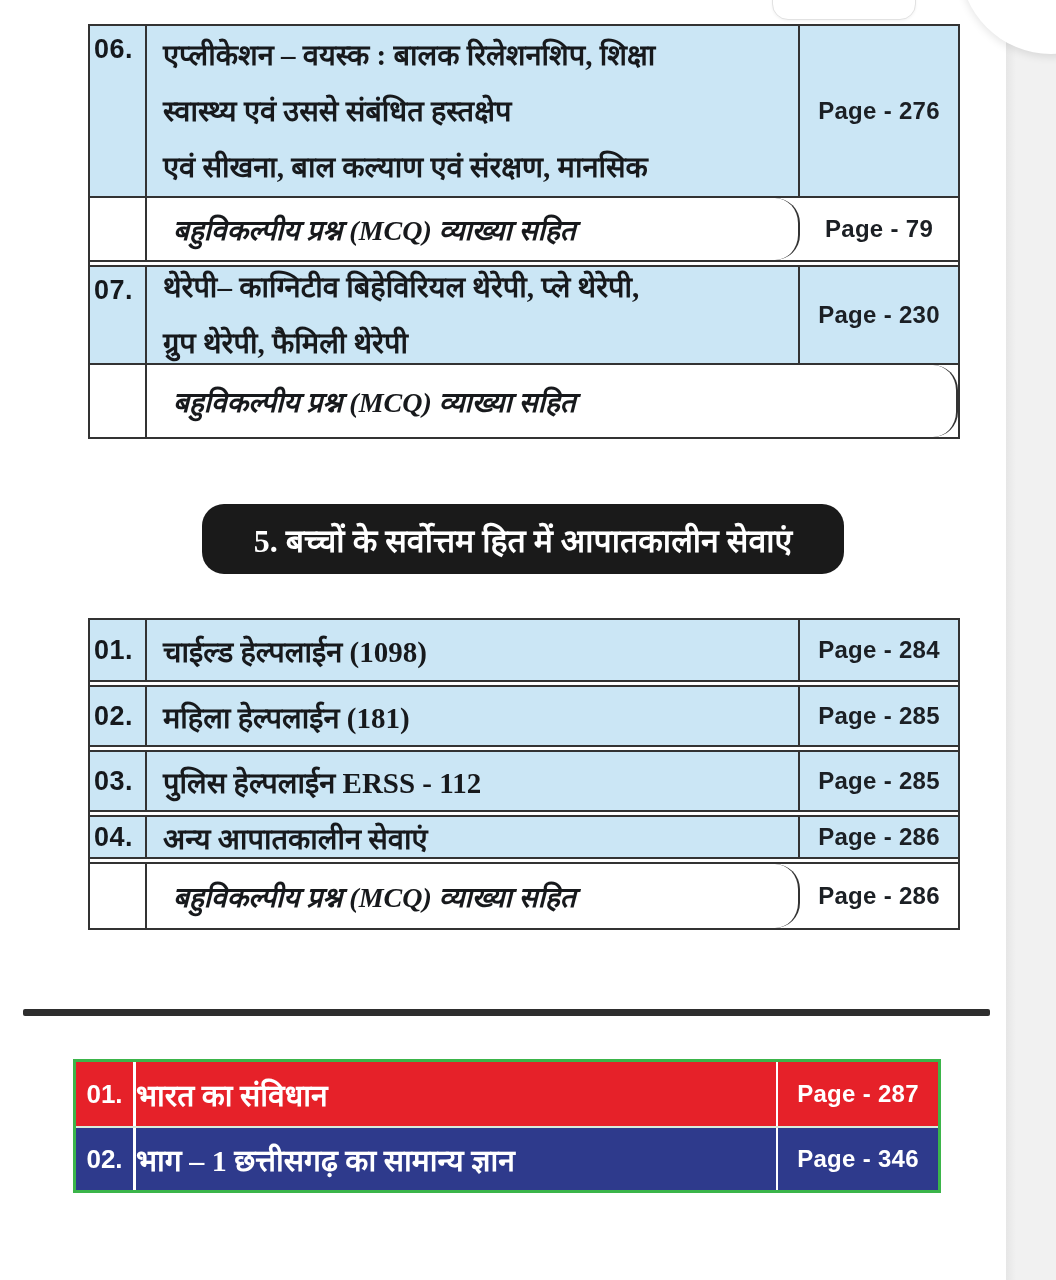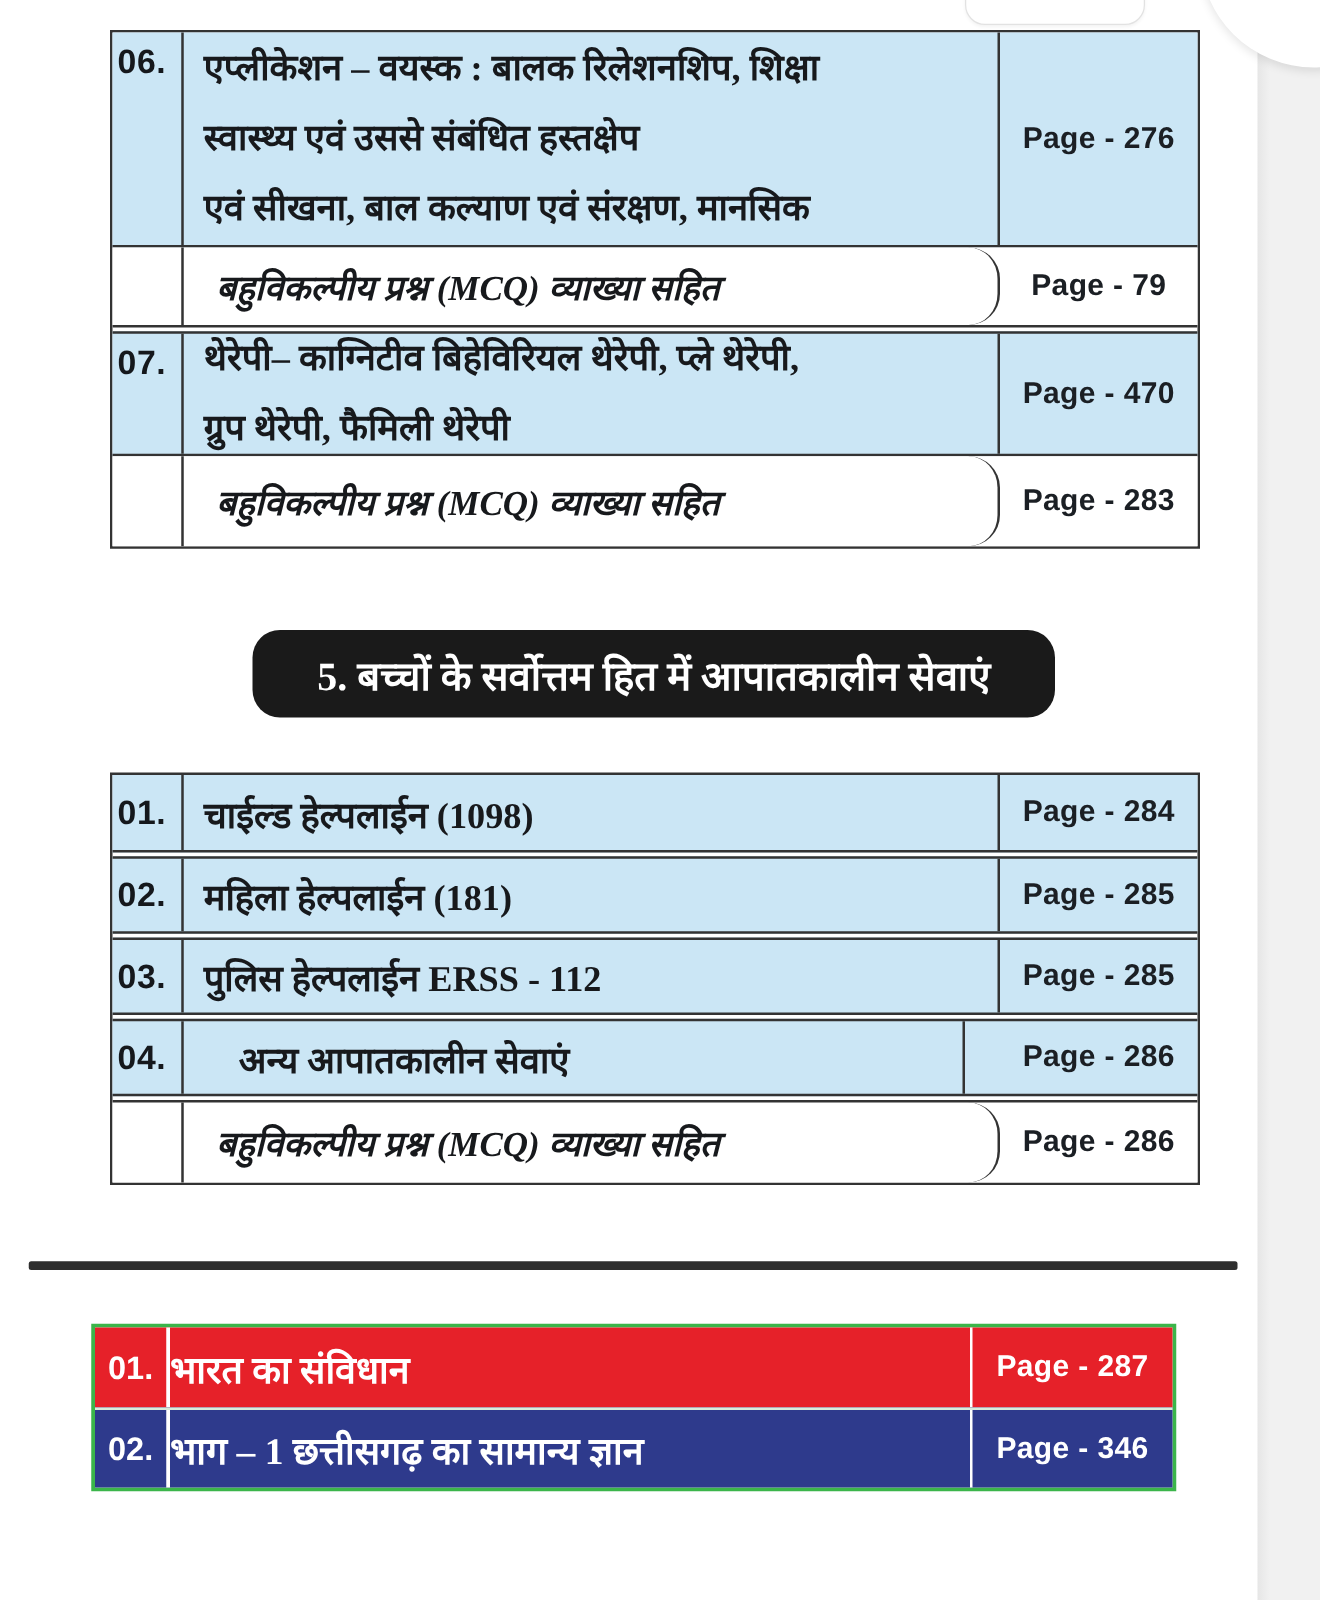--- a/index.html
+++ b/index.html
@@ -132,29 +132,28 @@
     </div>
     <div class="cell-page">Page - 79</div>
   </div>
 
   <div class="toc-row row-blue bt bb gap" style="height:100px;">
     <div class="cell-serial">07.</div>
     <div class="cell-title">
       <div class="line">थेरेपी– काग्निटीव बिहेविरियल थेरेपी, प्ले थेरेपी,</div>
       <div class="line">ग्रुप थेरेपी, फैमिली थेरेपी</div>
     </div>
-    <div class="cell-page">Page - 470</div>
+    <div class="cell-page">Page - 230</div>
   </div>
 
   <div class="toc-row row-white" style="height:72px;">
     <div class="cell-serial"></div>
     <div class="cell-title mcq single">
       <div class="line">बहुविकल्पीय प्रश्न (MCQ) व्याख्या सहित</div>
     </div>
-    <div class="cell-page">Page - 283</div>
   </div>
 </div>
 
 <div class="section-banner">5. बच्चों के सर्वोत्तम हित में आपातकालीन सेवाएं</div>
 
 <div class="toc-table" style="top:618px;">
 
   <div class="toc-row row-blue bb" style="height:62px;">
     <div class="cell-serial center">01.</div>
     <div class="cell-title single">
@@ -172,21 +171,21 @@
   </div>
 
   <div class="toc-row row-blue bt bb gap" style="height:62px;">
     <div class="cell-serial center">03.</div>
     <div class="cell-title single">
       <div class="line">पुलिस हेल्पलाईन ERSS - 112</div>
     </div>
     <div class="cell-page">Page - 285</div>
   </div>
 
-  <div class="toc-row row-blue bt bb gap" style="height:62px;gap:28px;">
+  <div class="toc-row row-blue bt bb gap" style="height:44px;">
     <div class="cell-serial center">04.</div>
     <div class="cell-title single">
       <div class="line">अन्य आपातकालीन सेवाएं</div>
     </div>
     <div class="cell-page">Page - 286</div>
   </div>
 
   <div class="toc-row row-white bt gap" style="height:66px;">
     <div class="cell-serial"></div>
     <div class="cell-title mcq single">

